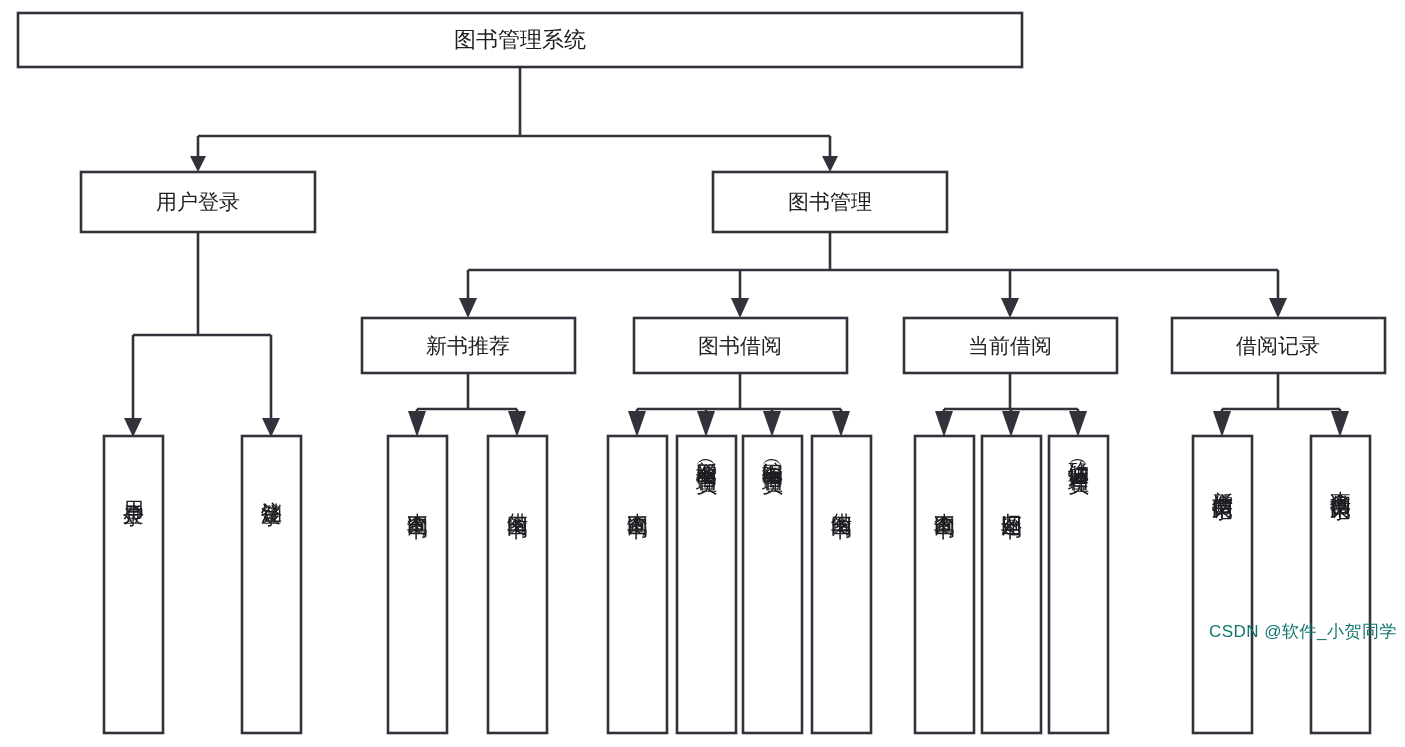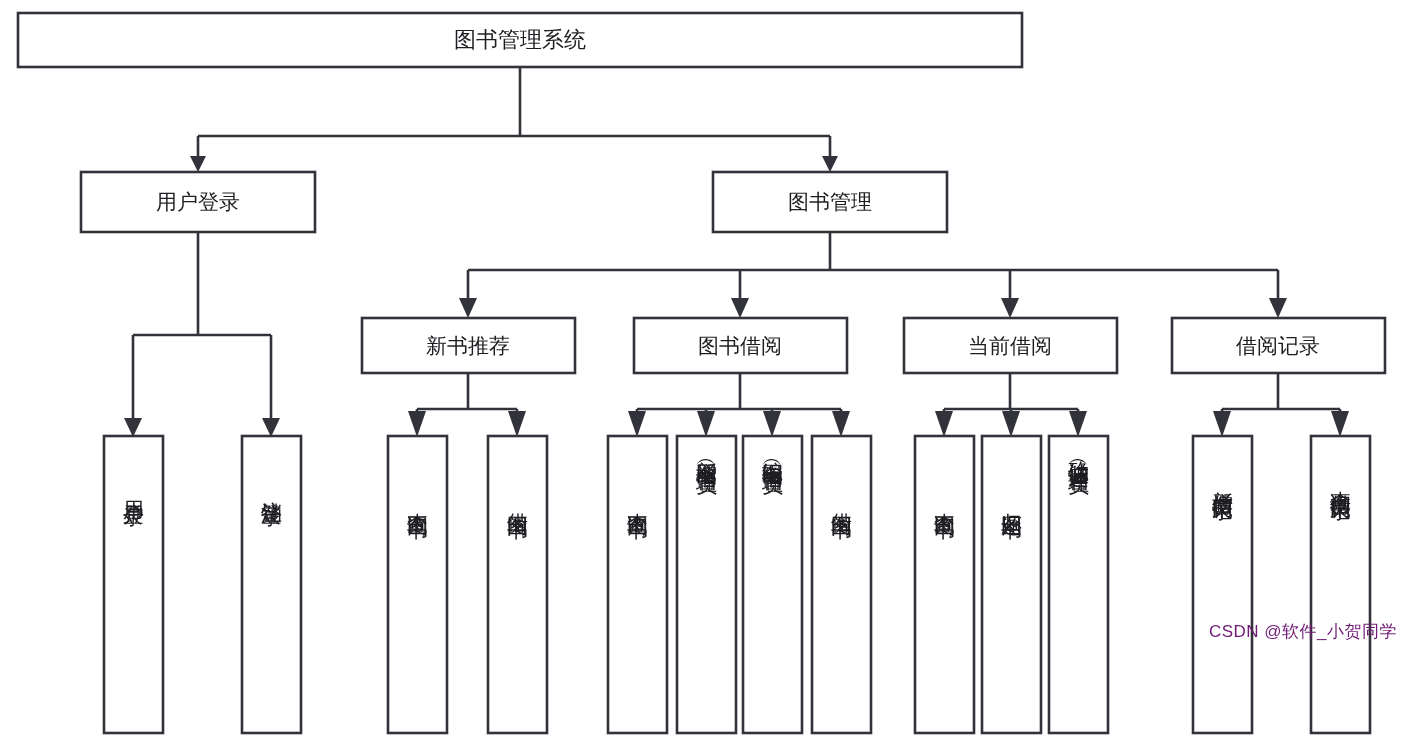--- a/index.html
+++ b/index.html
@@ -70,21 +70,21 @@
     color: #1d1d22;
     letter-spacing: 2px;
     white-space: nowrap;
   }
   #watermark {
     position: absolute;
     right: 8px;
     bottom: 4px;
     font-family: "Liberation Sans", "DejaVu Sans", sans-serif;
     font-size: 17px;
-    color: #701a75;
+    color: #0f766e;
     letter-spacing: 0.5px;
     white-space: nowrap;
   }
 </style>
 </head>
 <body>
 
 <div id="diagram-root">
 
   <svg class="flow" viewBox="0 0 1405 747" xmlns="http://www.w3.org/2000/svg">

